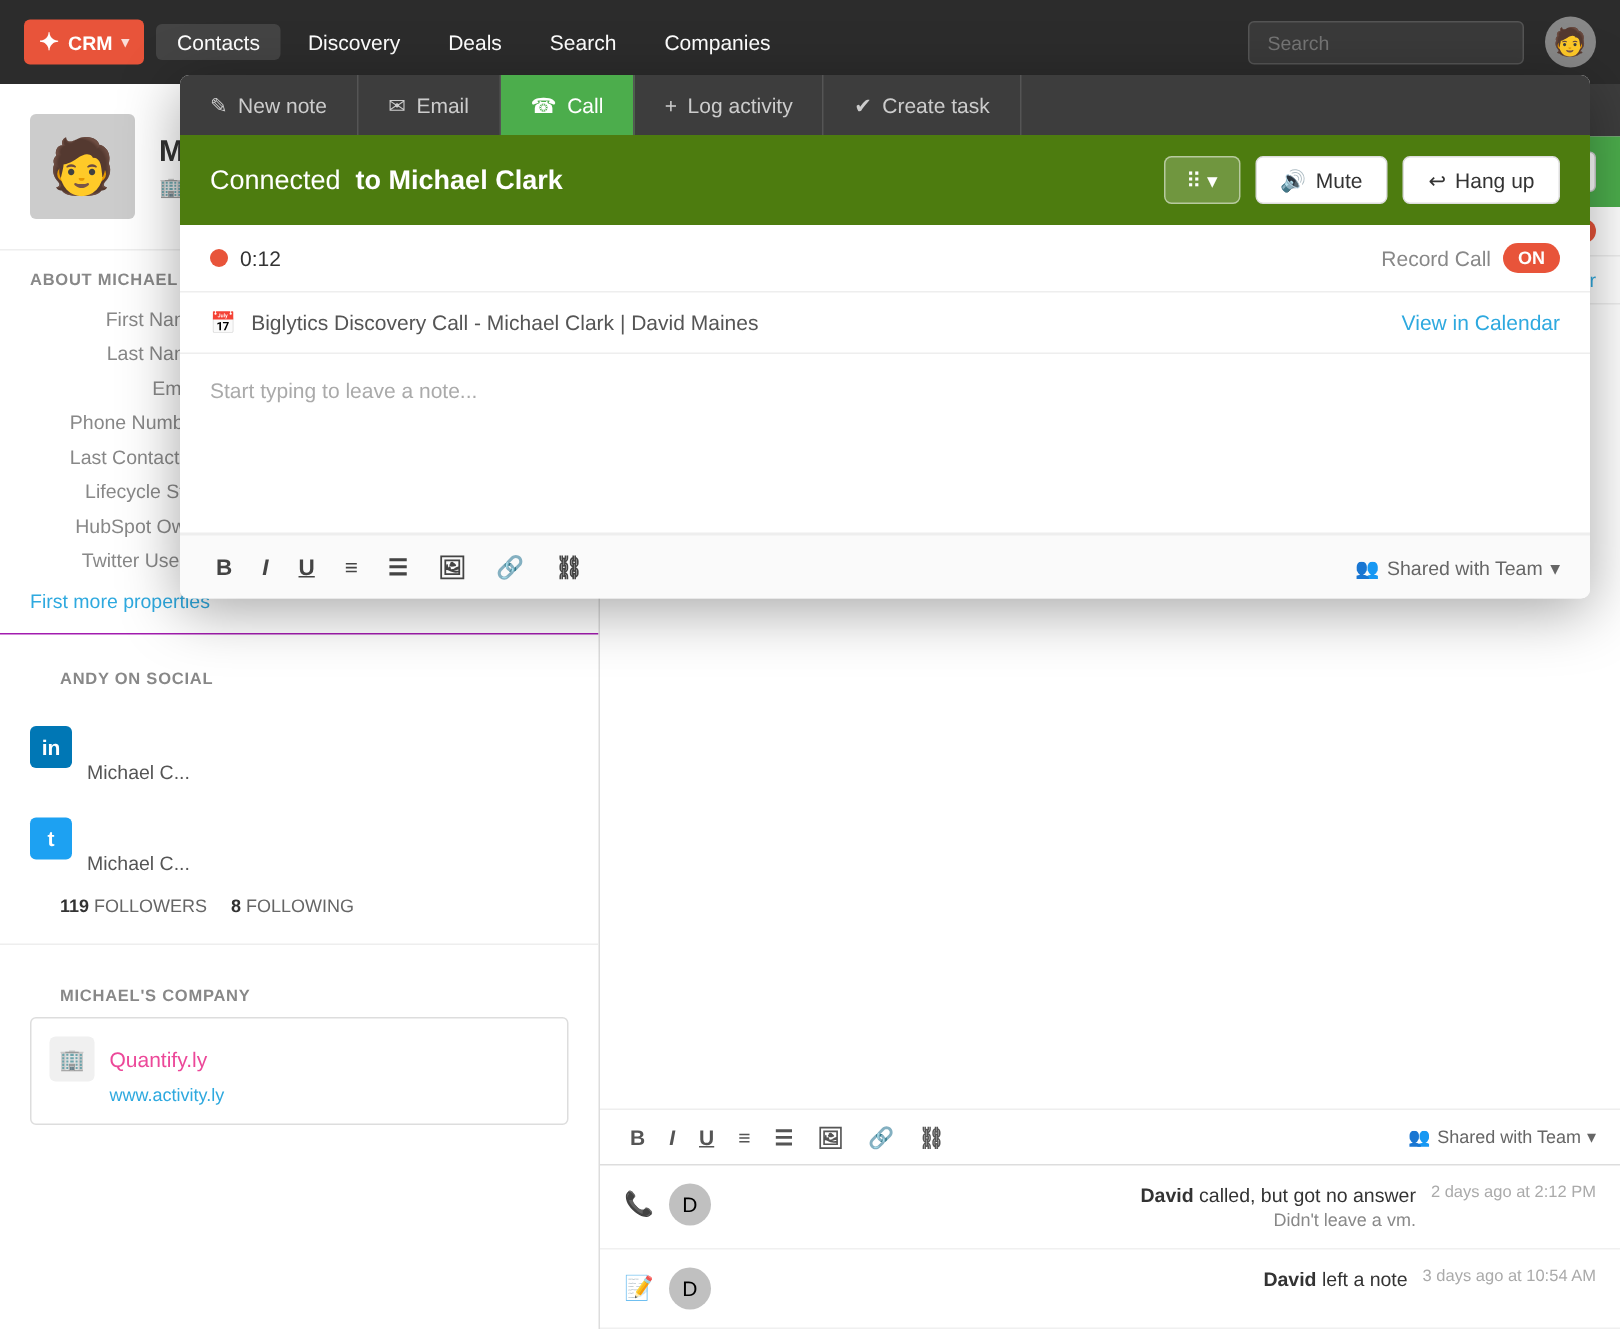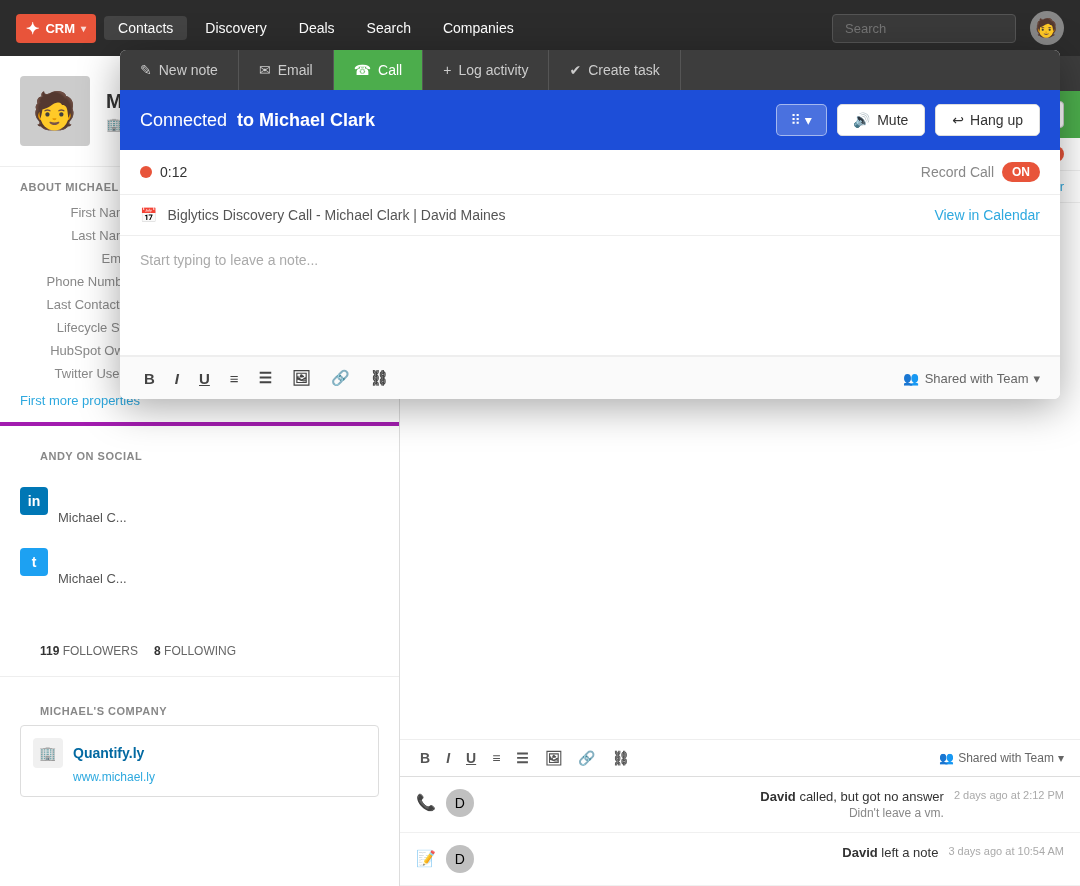--- a/index.html
+++ b/index.html
@@ -147,21 +147,21 @@
       color: #333;
     }
     .show-more {
       color: #2ea9df;
       font-size: 13px;
       padding: 8px 20px 14px;
       cursor: pointer;
     }
 
     .social-section {
-      border-top: 4px solid #a21caf;
+      border-top: 1px solid #a21caf;
       padding: 10px 20px;
     }
     .social-item {
       display: flex;
       align-items: center;
       gap: 10px;
       padding: 6px 0;
     }
     .social-icon {
       width: 28px;
@@ -180,21 +180,20 @@
       font-size: 13px;
       color: #555;
       margin-top: 34px;
     }
     .followers-row {
       display: flex;
       gap: 16px;
       padding: 8px 20px;
       font-size: 12px;
       color: #666;
-      margin-top: 44px;
     }
     .followers-count {
       font-weight: bold;
       color: #333;
     }
 
     .company-section {
       border-top: 1px solid #eee;
       padding: 14px 20px;
     }
@@ -213,22 +212,22 @@
       height: 30px;
       background: #f0f0f0;
       border-radius: 4px;
       display: flex;
       align-items: center;
       justify-content: center;
       font-size: 14px;
     }
     .company-name {
       font-size: 14px;
-      font-weight: 700;
-      color: #0369a1;
+      font-weight: 400;
+      color: #ec4899;
     }
     .company-desc {
       font-size: 12px;
       color: #888;
       margin-top: 4px;
       padding-left: 40px;
     }
     .company-url {
       font-size: 12px;
       color: #2ea9df;
@@ -464,21 +463,21 @@
       display: flex;
       align-items: center;
       gap: 7px;
       border-right: 1px solid #555;
     }
     .modal-tab.active {
       background: #4cad4c;
       color: #fff;
     }
     .modal-connected-bar {
-      background: #1d4ed8;
+      background: #4d7c0f;
       color: #fff;
       padding: 14px 20px;
       font-size: 18px;
       display: flex;
       align-items: center;
       gap: 10px;
     }
     .modal-connected-bar .spacer { flex: 1; }
     .modal-grid-btn {
       background: rgba(255,255,255,0.2);
@@ -674,21 +673,21 @@
       </div>
     </div>
 
     <div class="company-section">
       <div class="section-title">MICHAEL'S COMPANY</div>
       <div class="company-card">
         <div class="company-card-header">
           <div class="company-logo">🏢</div>
           <span class="company-name">Quantify.ly</span>
         </div>
-        <a class="company-url">www.michael.ly</a>
+        <a class="company-url">www.activity.ly</a>
       </div>
     </div>
   </div>
 
   <div class="right-panel">
     <div class="bg-call-panel">
 
       <div class="bg-tabs">
         <div class="bg-tab">
           <span>✎</span>

